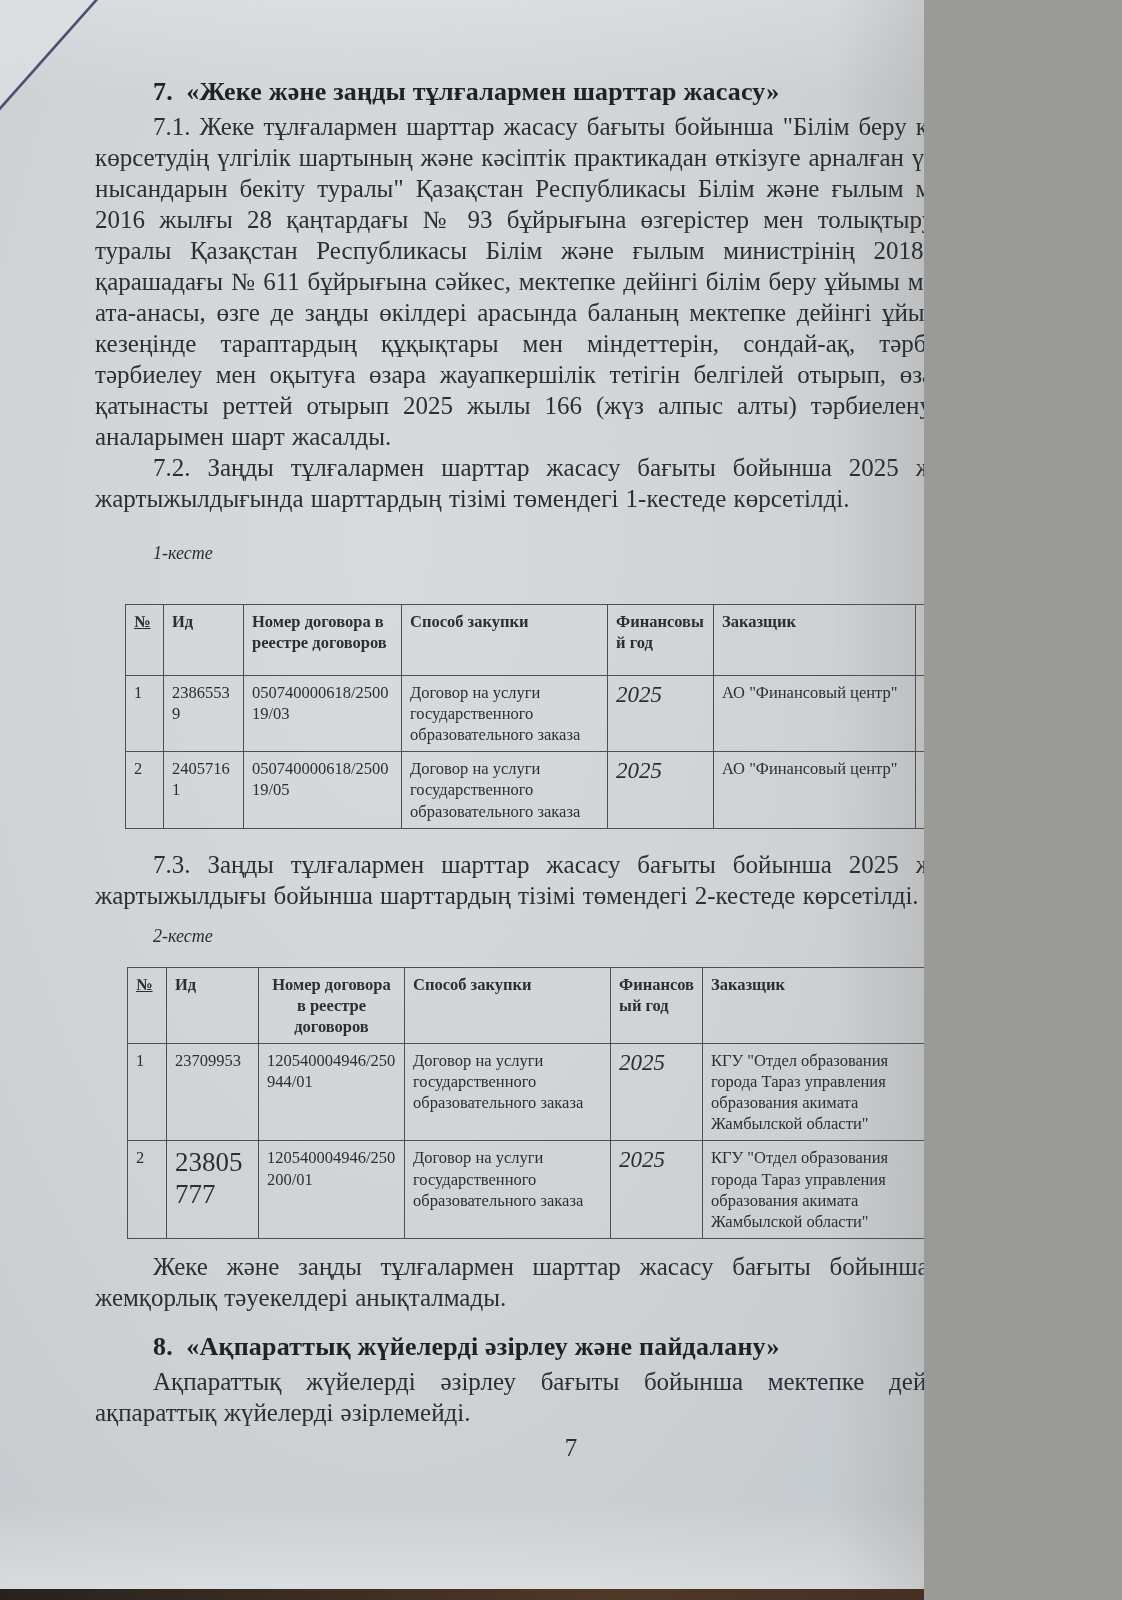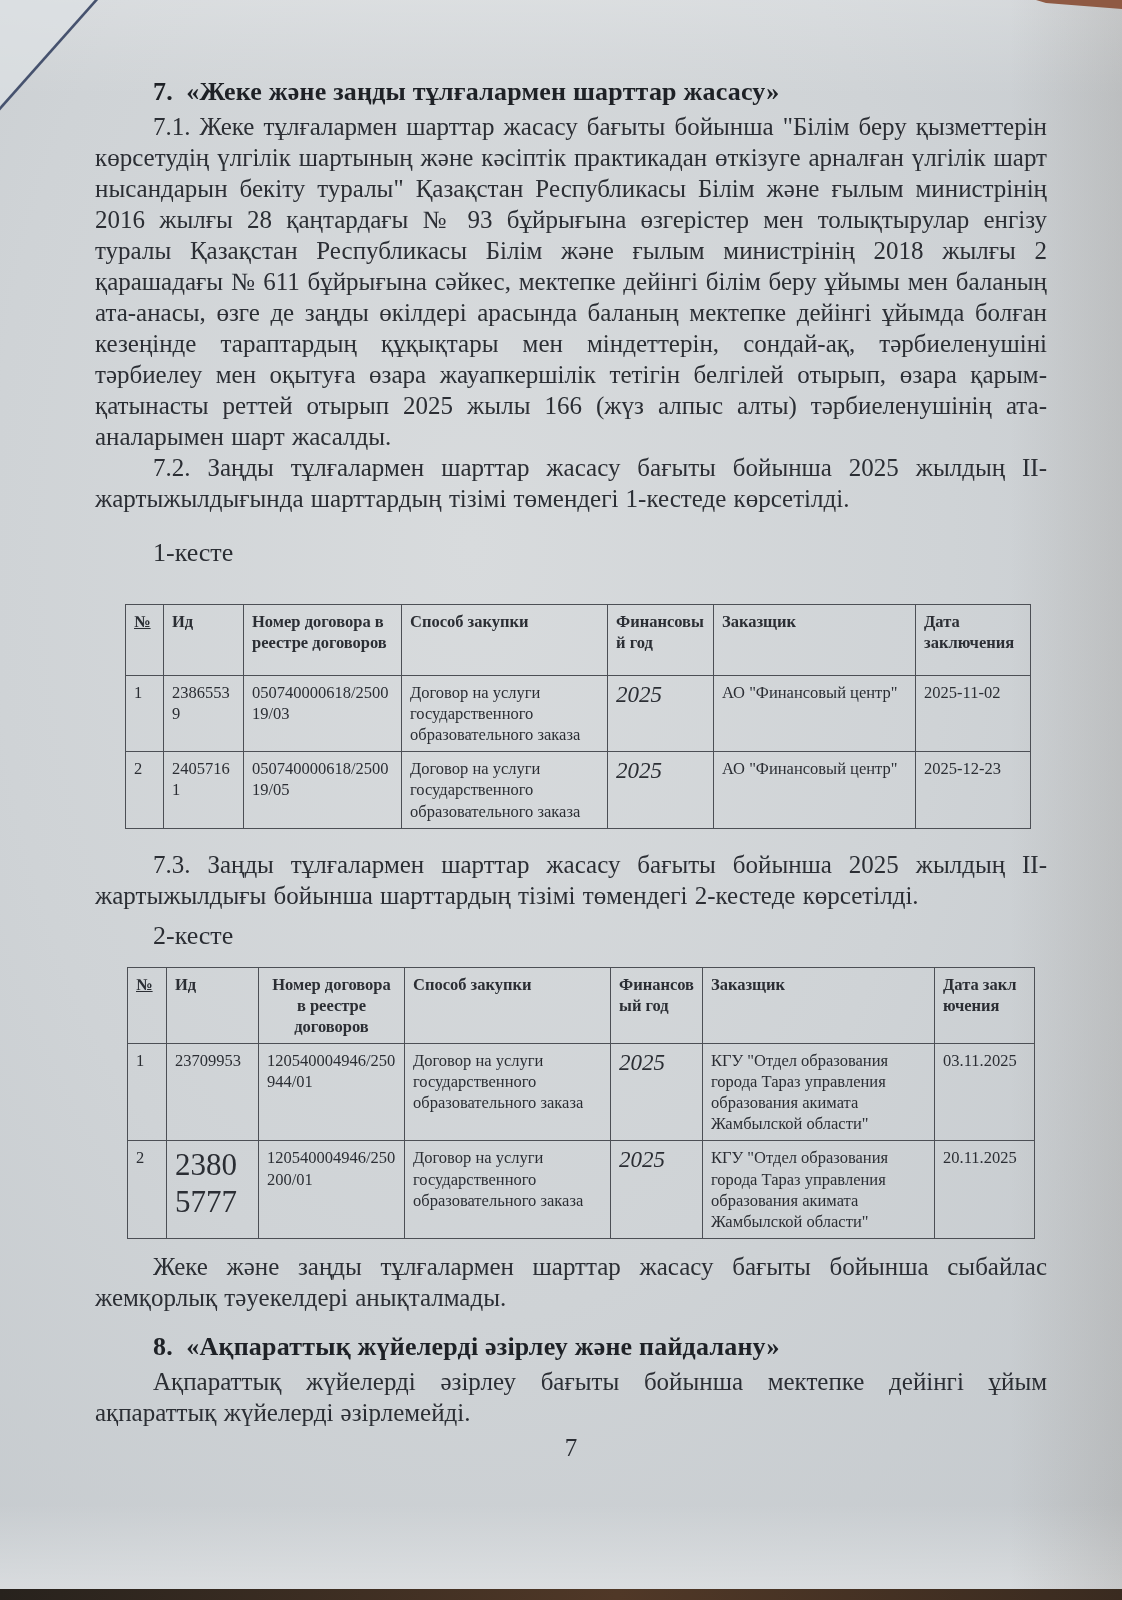--- a/index.html
+++ b/index.html
@@ -1,17 +1,17 @@
 <!DOCTYPE html>
 <html><head>
 <meta charset="utf-8">
 <style>
   html,body{margin:0;padding:0;background:#9a9a98;}
   .photo{
-    position:relative;width:1122px;height:1600px;overflow:hidden;
+    position:relative;width:924px;height:1600px;overflow:hidden;
     font-family:"Liberation Serif","DejaVu Serif",serif;color:#2b2e34;
     background:
       linear-gradient(to right, rgba(140,130,122,0) 90%, rgba(120,110,100,.16) 100%),
       linear-gradient(to bottom, rgba(255,255,255,.22) 0%, rgba(255,255,255,0) 6%, rgba(255,255,255,0) 94%, rgba(255,255,255,.30) 99%),
       radial-gradient(ellipse at 42% 34%, #d8dbdd 0%, #cfd3d6 52%, #c3c8cc 100%);
   }
   .artifacts{position:absolute;left:0;top:0;width:1122px;height:1600px;pointer-events:none;}
   .bottom-strip{
     position:absolute;left:0;bottom:0;width:1122px;height:11px;
     background:linear-gradient(to right,#27221d,#503827 55%,#3a2b20);
@@ -21,40 +21,40 @@
     font-size:26px;line-height:31px;font-weight:700;margin:0 0 4px 58px;
     color:#1e2126;letter-spacing:.2px;
   }
   h1.sec8{margin-top:18px;}
   p.body{
     font-size:25px;line-height:31px;margin:0;text-align:justify;
     text-indent:58px;word-spacing:1px;
   }
   p.noindent{text-indent:58px;}
   .caption{
-    font-size:26px;line-height:30px;margin:24px 0 0 58px;
+    font-size:18px;line-height:30px;font-style:italic;margin:24px 0 0 58px;
   }
   table{border-collapse:collapse;table-layout:fixed;}
   .t1{width:905px;margin:36px 0 0 30px;}
   .t2{width:907px;margin:16px 0 0 32px;}
   th,td{
     border:1.6px solid #4c4f55;vertical-align:top;text-align:left;
     padding:6px 8px;font-size:16.5px;line-height:1.28;color:#2b2e34;
     overflow:hidden;
   }
   th{font-weight:700;word-break:break-word;}
   .t1 th{height:58px;}
   .t2 th{height:62px;}
   .t1 td{height:58px;}
   .t2 td{height:72px;}
   th.brk,td.num{word-break:break-all;margin-top:44px;}
   th.center{text-align:center;}
   .u{text-decoration:underline;}
   td.year{font-size:23px;line-height:1.1;font-style:italic;}
-  td.big-id{font-size:31px;line-height:1.18;word-break:break-all;}
+  td.big-id{font-size:27px;line-height:1.18;word-break:break-all;}
   .pageno{margin:6px 0 0 0;text-align:center;font-size:25px;}
 </style>
 </head>
 <body>
 
 <div class="photo">
 
   <svg class="artifacts" width="1122" height="1600" viewBox="0 0 1122 1600" aria-hidden="true">
     <polygon points="0,0 97,0 0,110" fill="#dde1e4" opacity="0.7"></polygon>
     <line x1="99" y1="-3" x2="-4" y2="113" stroke="#46526e" stroke-width="2.6"></line>

